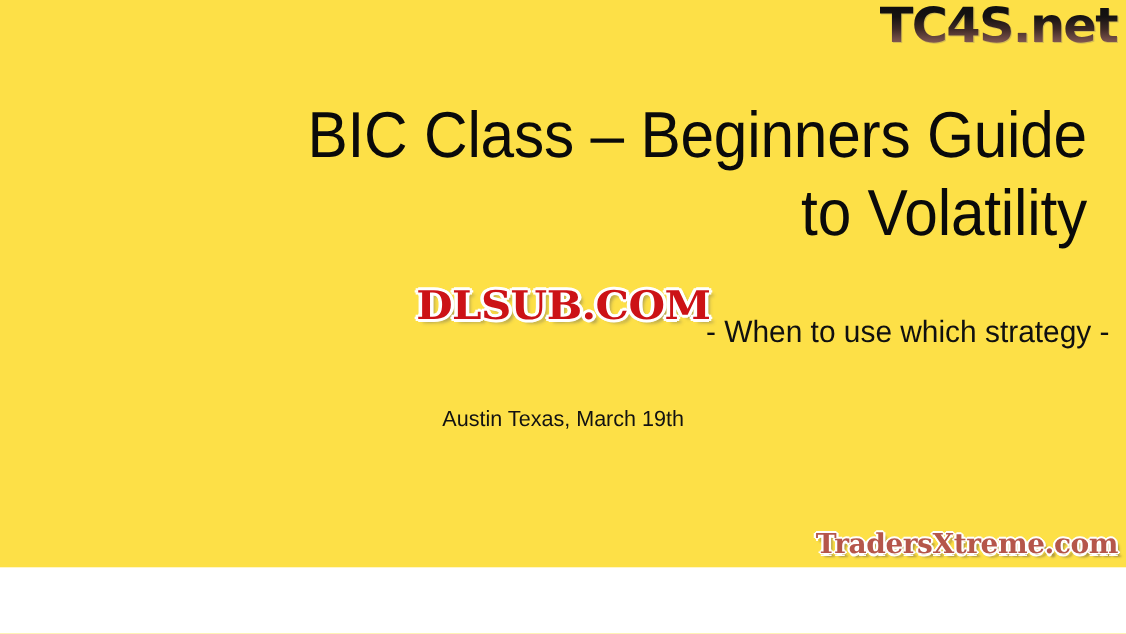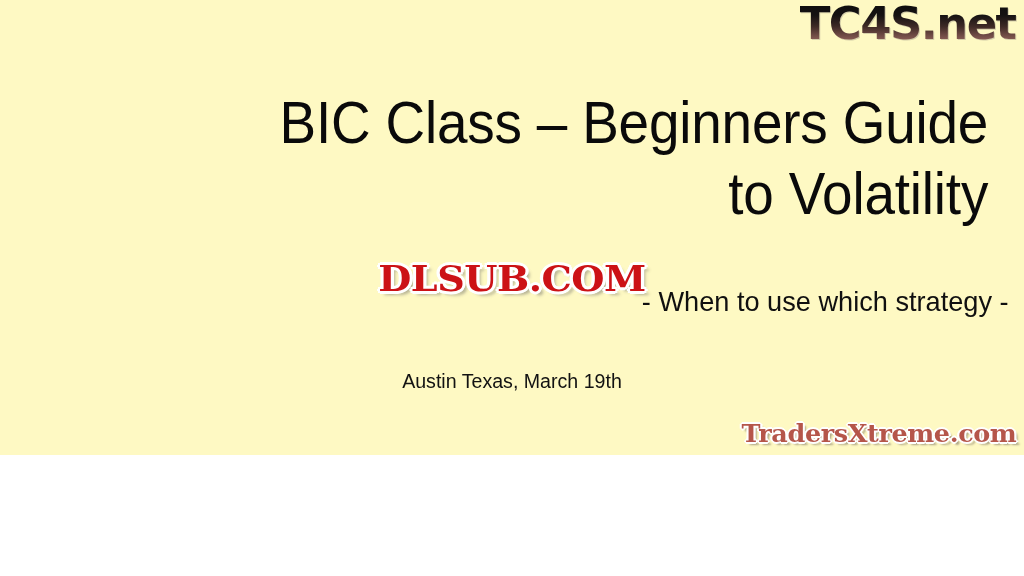--- a/index.html
+++ b/index.html
@@ -6,22 +6,22 @@
     margin: 0;
     padding: 0;
     background: #ffffff;
   }
   body {
     font-family: "Liberation Sans", sans-serif;
   }
   #slide {
     position: relative;
     width: 1024px;
-    height: 455px;
-    background: #fef9c3;
+    height: 516px;
+    background: #fde047;
     overflow: hidden;
   }
 
   
   .brand-tc4s {
     position: absolute;
     top: 2px;
     right: 8px;
     font-family: "DejaVu Sans", sans-serif;
     font-weight: bold;

